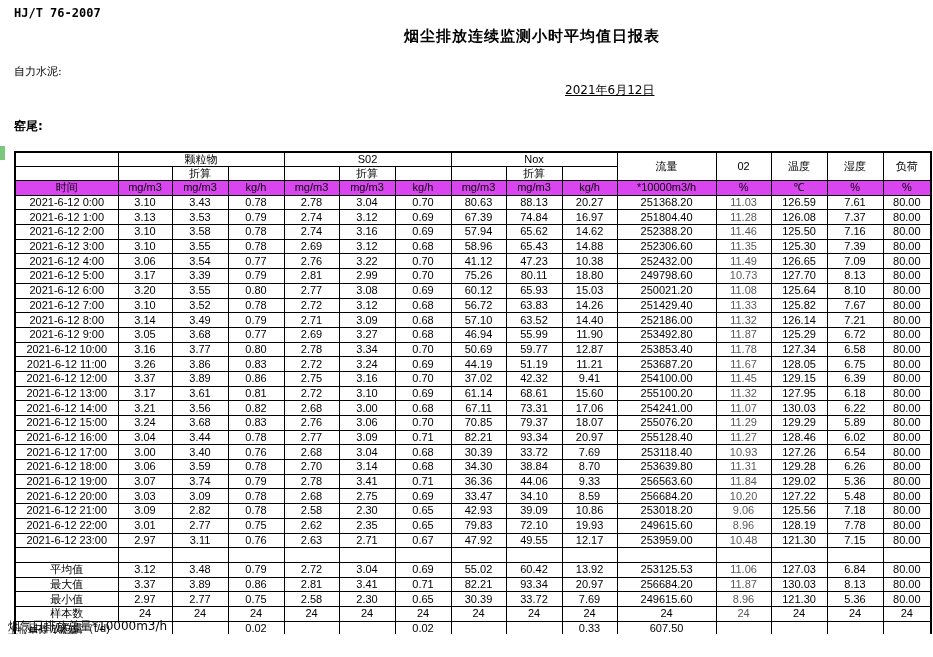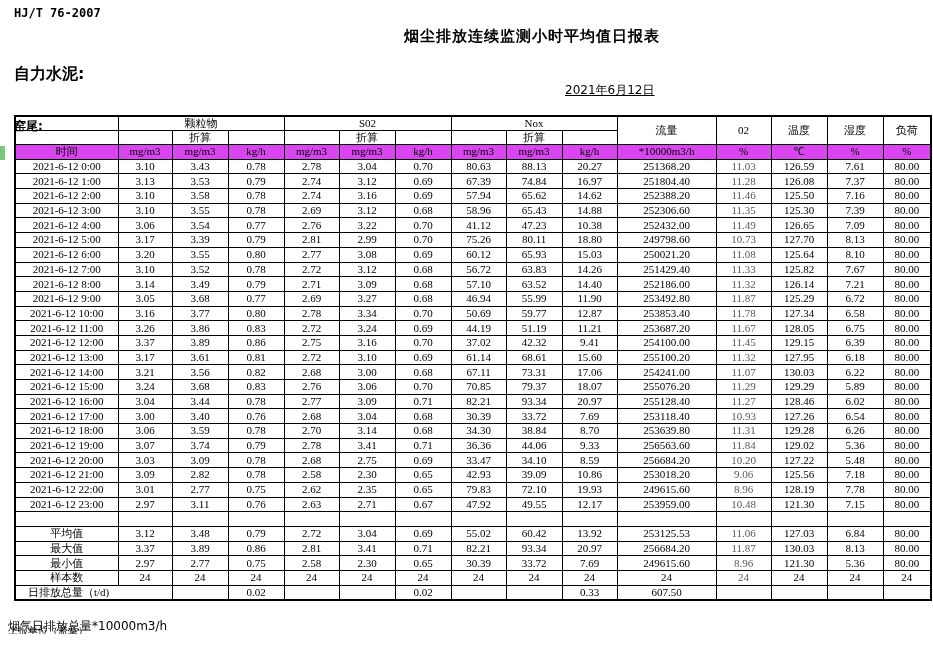--- a/index.html
+++ b/index.html
@@ -2,27 +2,27 @@
 <html><head>
 <meta charset="utf-8">
 <style>
   html,body{margin:0;padding:0;background:#fff;}
   .canvas{position:relative;width:933px;height:634px;background:#fff;overflow:hidden;
           font-family:"DejaVu Sans","Liberation Sans",sans-serif;color:#000;}
   .std-code{position:absolute;left:14px;top:6px;font-size:12px;font-weight:bold;
             font-family:"DejaVu Sans Mono","DejaVu Sans",monospace;}
   .title{position:absolute;left:0;top:27px;width:660px;text-align:right;
          font-size:15px;font-weight:bold;letter-spacing:1px;}
-  .company{position:absolute;left:14px;top:64px;font-size:16px;font-weight:bold;}
+  .company{position:absolute;left:14px;top:64px;font-size:11px;font-weight:normal;}
   .location{position:absolute;left:14px;top:82px;font-size:12px;font-weight:bold;margin-top:36px;}
   .date{position:absolute;left:565px;top:82px;font-size:12px;text-decoration:underline;}
   .row-marker{position:absolute;left:0;top:146px;width:5px;height:14px;background:#7bc87b;}
   .tbl-wrap{position:absolute;left:14px;top:115px;}
   table{border-collapse:collapse;table-layout:fixed;width:916px;border:2px solid #000;
-        font-family:Liberation Serif, serif;font-size:11px;}
+        font-family:Liberation Sans, sans-serif;font-size:11px;margin-top:36px;}
   td,th{border:1px solid #000;text-align:center;vertical-align:middle;padding:0;
         height:13.7px;line-height:13px;overflow:hidden;white-space:nowrap;font-weight:normal;}
   thead th{height:13px;}
   tr.units td{background:#d946ef;}
   td.o2{color:#595959;}
   td.label-left{text-align:left;padding-left:12px;}
   .footer-note{position:absolute;left:8px;top:618px;font-size:12px;}
   .footer-line{position:absolute;left:8px;top:624px;font-size:10px;}
   .footer-unit{position:absolute;left:200px;top:636px;font-size:12px;}
 </style>

